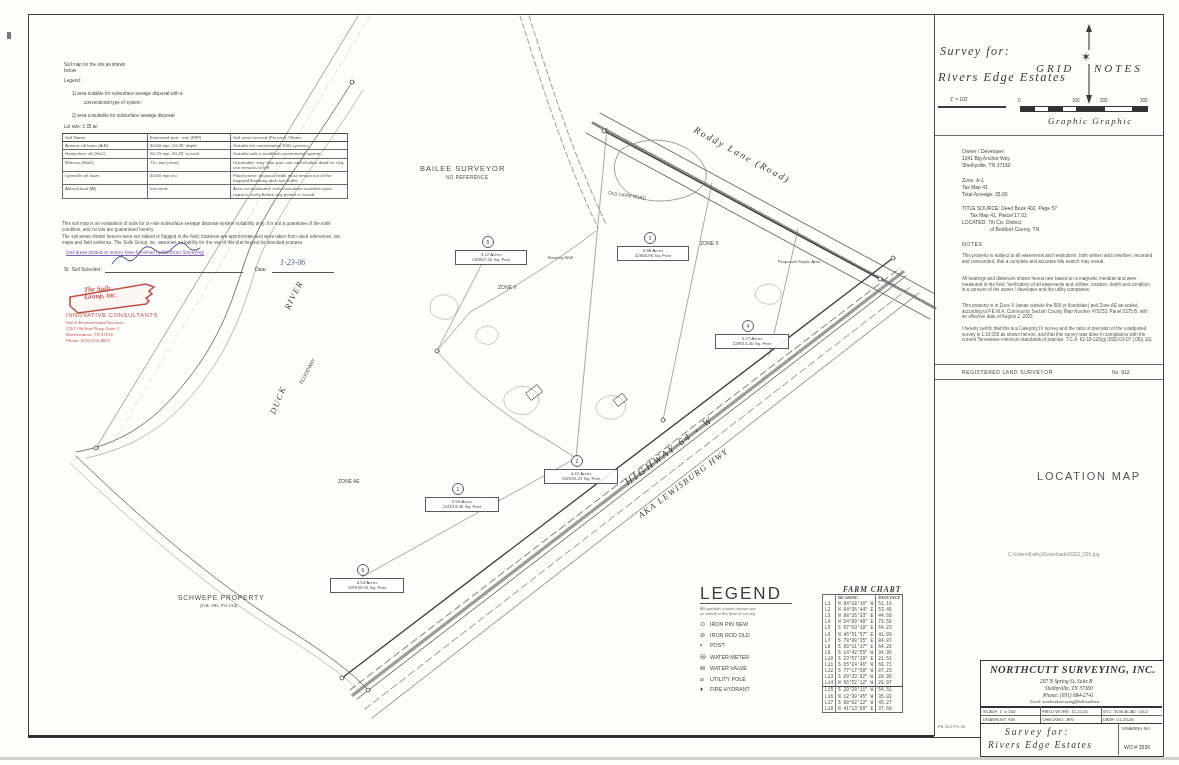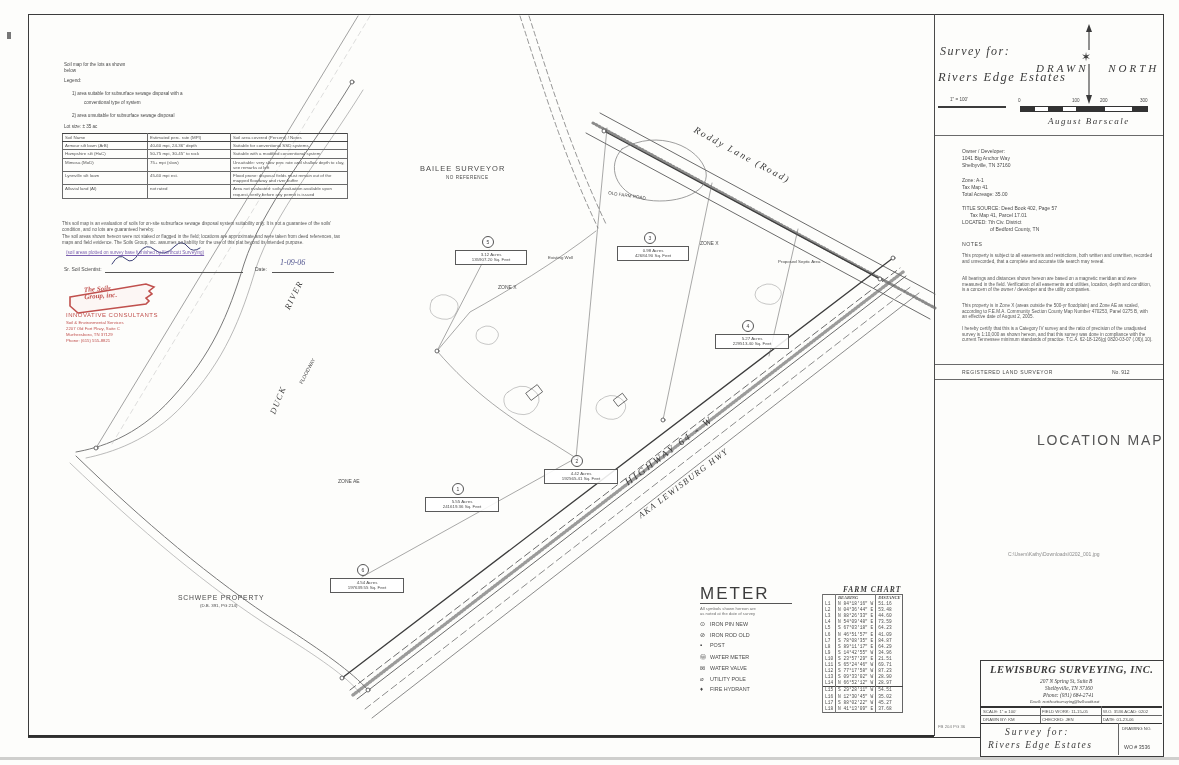--- a/index.html
+++ b/index.html
@@ -160,21 +160,21 @@
   </tbody>
     </table>
 
   <div class="para" style="left:62px;top:221px;width:280px;">This soil map is an evaluation of soils for on-site subsurface sewage disposal system suitability only. It is not a guarantee of the soils' condition, and no lots are guaranteed hereby.</div>
   <div class="para" style="left:62px;top:234px;width:282px;">The soil areas shown hereon were not staked or flagged in the field; locations are approximate and were taken from deed references, tax maps and field evidence. The Soils Group, inc. assumes no liability for the use of this plat beyond its intended purpose.</div>
   <div class="t blueink" style="left:66px;top:250px;font-size:4.6px;text-decoration:underline;color:#7a5fae;">(soil areas plotted on survey base furnished by Northcutt Surveying)</div>
 
   <div class="t" style="left:64px;top:266px;font-size:5px;">Sr. Soil Scientist:</div>
   <div class="hline" style="left:105px;top:272px;width:138px;background:#555;"></div>
   <div class="t" style="left:255px;top:266px;font-size:5px;">Date:</div>
-  <div class="t serif blueink" style="left:280px;top:258px;font-size:8px;">1-09-06</div>
+  <div class="t serif blueink" style="left:280px;top:258px;font-size:8px;">1-23-06</div>
   <div class="hline" style="left:272px;top:272px;width:62px;background:#555;"></div>
 
   <div class="t serif red" style="left:84px;top:286px;font-size:7px;font-weight:bold;transform:rotate(-4deg);line-height:7px;">
     <span>The Soils</span><br>
     <span>Group, inc.</span>
   </div>
   <div class="t red" style="left:66px;top:312px;font-size:6px;letter-spacing:0.5px;">INNOVATIVE CONSULTANTS</div>
   <div class="t red" style="left:66px;top:320px;font-size:4.3px;">Soil &amp; Environmental Services</div>
   <div class="t red" style="left:66px;top:326px;font-size:4.3px;">2207 Old Fort Pkwy, Suite C</div>
   <div class="t red" style="left:66px;top:332px;font-size:4.3px;">Murfreesboro, TN 37129</div>
@@ -221,21 +221,21 @@
   <div class="lotbox" style="left:455px;top:250px;width:66px;">
     <div>3.12 Acres</div>
     <div>135907.20 Sq. Feet</div>
   </div>
   <div class="lotcirc" style="left:357px;top:564px;">6</div>
   <div class="lotbox" style="left:330px;top:578px;width:68px;">
     <div>4.54 Acres</div>
     <div>197639.55 Sq. Feet</div>
   </div>
 
-  <div class="t" style="left:700px;top:584px;font-size:17px;letter-spacing:2px;color:#3c3c3c;">METER</div>
+  <div class="t" style="left:700px;top:584px;font-size:17px;letter-spacing:2px;color:#3c3c3c;">LEGEND</div>
   <div class="hline" style="left:700px;top:603px;width:92px;background:#555;"></div>
   <div class="t" style="left:700px;top:606px;font-size:4.2px;color:#707070;">All symbols shown hereon are</div>
   <div class="t" style="left:700px;top:611px;font-size:4.2px;color:#707070;">as noted at the date of survey</div>
   <div class="legend-item" style="left:700px;top:620px;"><span class="sym">⊙</span><span>IRON PIN NEW</span></div>
   <div class="legend-item" style="left:700px;top:631px;"><span class="sym">⊘</span><span>IRON ROD OLD</span></div>
   <div class="legend-item" style="left:700px;top:642px;"><span class="sym">▪</span><span>POST</span></div>
   <div class="legend-item" style="left:700px;top:653px;"><span class="sym">Ⓦ</span><span>WATER METER</span></div>
   <div class="legend-item" style="left:700px;top:664px;"><span class="sym">⊠</span><span>WATER VALVE</span></div>
   <div class="legend-item" style="left:700px;top:675px;"><span class="sym">⌀</span><span>UTILITY POLE</span></div>
   <div class="legend-item" style="left:700px;top:686px;"><span class="sym">♦</span><span>FIRE HYDRANT</span></div>
@@ -336,38 +336,38 @@
     <tr>
           <td>L18</td>
           <td>N 41°13'09" E</td>
           <td>37.68</td>
         </tr>
   </tbody>
     </table>
 
   <div class="t serif" style="left:940px;top:44px;font-size:12px;letter-spacing:1.5px;">Survey for:</div>
   <div class="t serif" style="left:938px;top:70px;font-size:12.5px;letter-spacing:1.5px;">Rivers Edge Estates</div>
-  <div class="t serif" style="left:1036px;top:62px;font-size:11px;letter-spacing:3px;word-spacing:14px;">DRAWN NORTH</div>
+  <div class="t serif" style="left:1036px;top:62px;font-size:11px;letter-spacing:3px;word-spacing:14px;">GRID NOTES</div>
   <div class="t" style="left:1081px;top:50px;font-size:12px;color:#3a3a3a;background:#fdfdfb;">✶</div>
 
   <div class="hline" style="left:938px;top:106px;width:68px;background:#3c3c3c;height:2px;"></div>
   <div class="t" style="left:950px;top:97px;font-size:4.6px;">1" = 100'</div>
 
   <div class="barseg" style="left:1020px;top:106px;width:14px;background:#333;"></div>
   <div class="barseg" style="left:1034px;top:106px;width:14px;background:#fff;"></div>
   <div class="barseg" style="left:1048px;top:106px;width:14px;background:#333;"></div>
   <div class="barseg" style="left:1062px;top:106px;width:14px;background:#fff;"></div>
   <div class="barseg" style="left:1076px;top:106px;width:28px;background:#333;"></div>
   <div class="barseg" style="left:1104px;top:106px;width:28px;background:#fff;"></div>
   <div class="barseg" style="left:1132px;top:106px;width:14px;background:#333;"></div>
   <div class="t" style="left:1018px;top:98px;font-size:4.6px;">0</div>
   <div class="t" style="left:1072px;top:98px;font-size:4.6px;">100</div>
   <div class="t" style="left:1100px;top:98px;font-size:4.6px;">200</div>
   <div class="t" style="left:1140px;top:98px;font-size:4.6px;">300</div>
-  <div class="t serif" style="left:1048px;top:116px;font-size:9px;letter-spacing:1.5px;">August Barscale</div>
+  <div class="t serif" style="left:1048px;top:116px;font-size:9px;letter-spacing:1.5px;">Graphic Graphic</div>
   <div class="hline" style="left:935px;top:135px;width:228px;background:#6a6a6a;"></div>
 
   <div class="t" style="left:962px;top:148px;font-size:5px;">Owner / Developer:</div>
   <div class="t" style="left:962px;top:155px;font-size:5px;">1041 Big Anchor Way</div>
   <div class="t" style="left:962px;top:162px;font-size:5px;">Shelbyville, TN 37160</div>
   <div class="t" style="left:962px;top:177px;font-size:5px;">Zone: A-1</div>
   <div class="t" style="left:962px;top:184px;font-size:5px;">Tax Map 41</div>
   <div class="t" style="left:962px;top:191px;font-size:5px;">Total Acreage: 35.00</div>
   <div class="t" style="left:962px;top:205px;font-size:5px;">TITLE SOURCE: Deed Book 402, Page 57</div>
   <div class="t" style="left:970px;top:212px;font-size:5px;">Tax Map 41, Parcel 17.01</div>
@@ -377,25 +377,25 @@
   <div class="para" style="left:962px;top:253px;width:192px;">This property is subject to all easements and restrictions, both written and unwritten, recorded and unrecorded, that a complete and accurate title search may reveal.</div>
   <div class="para" style="left:962px;top:276px;width:192px;">All bearings and distances shown hereon are based on a magnetic meridian and were measured in the field. Verification of all easements and utilities, location, depth and condition, is a concern of the owner / developer and the utility companies.</div>
   <div class="para" style="left:962px;top:303px;width:192px;">This property is in Zone X (areas outside the 500-yr floodplain) and Zone AE as scaled, according to F.E.M.A. Community Section County Map Number 470253, Panel 0275 B, with an effective date of August 2, 2005.</div>
   <div class="para" style="left:962px;top:326px;width:192px;">I hereby certify that this is a Category IV survey and the ratio of precision of the unadjusted survey is 1:10,000 as shown hereon, and that this survey was done in compliance with the current Tennessee minimum standards of practice. T.C.A. 62-18-126(g) 0820-03-07 (.06)(.10).</div>
 
   <div class="hline" style="left:935px;top:364px;width:228px;background:#6a6a6a;"></div>
   <div class="t" style="left:962px;top:369px;font-size:5px;letter-spacing:0.6px;">REGISTERED LAND SURVEYOR</div>
   <div class="t" style="left:1112px;top:369px;font-size:5px;">No. 912</div>
   <div class="hline" style="left:935px;top:379px;width:228px;background:#6a6a6a;"></div>
 
-  <div class="t" style="left:1037px;top:432px;font-size:14px;letter-spacing:1.8px;color:#555;">LOCATION MAP</div>
+  <div class="t" style="left:1037px;top:470px;font-size:11px;letter-spacing:1.8px;color:#555;">LOCATION MAP</div>
   <div class="t" style="left:1008px;top:551px;font-size:5px;color:#8c8c8c;">C:\Users\Kathy\Downloads\0202_001.jpg</div>
 
   <div class="frame" style="left:980px;top:660px;width:182px;height:95px;border-width:1.2px;background:#fdfdfb;"></div>
-  <div class="t serif" style="left:990px;top:664px;font-size:10.5px;font-weight:bold;letter-spacing:0.5px;">LEWISBURG SURVEYING, INC.</div>
+  <div class="t serif" style="left:990px;top:664px;font-size:10.5px;font-weight:bold;letter-spacing:0.5px;">NORTHCUTT SURVEYING, INC.</div>
   <div class="t serif" style="left:1040px;top:678px;font-size:5.4px;">207 N Spring St, Suite B</div>
   <div class="t serif" style="left:1045px;top:685px;font-size:5.4px;">Shelbyville, TN 37160</div>
   <div class="t serif" style="left:1043px;top:692px;font-size:5.4px;">Phone: (931) 684-2741</div>
   <div class="t serif" style="left:1030px;top:699px;font-size:4.2px;">Email: northcuttsurveying@bellsouth.net</div>
 
   <div class="hline" style="left:980px;top:706px;width:182px;background:#333;height:1.6px;"></div>
   <div class="tb-cell" style="left:983px;top:709px;width:56px;">SCALE: 1" = 100'</div>
   <div class="tb-cell" style="left:1042px;top:709px;width:58px;">FIELD WORK: 11-15-05</div>
   <div class="tb-cell" style="left:1103px;top:709px;width:58px;">W.O. 3536  ACAD: 0202</div>
   <div class="hline" style="left:980px;top:715px;width:182px;background:#666;"></div>

